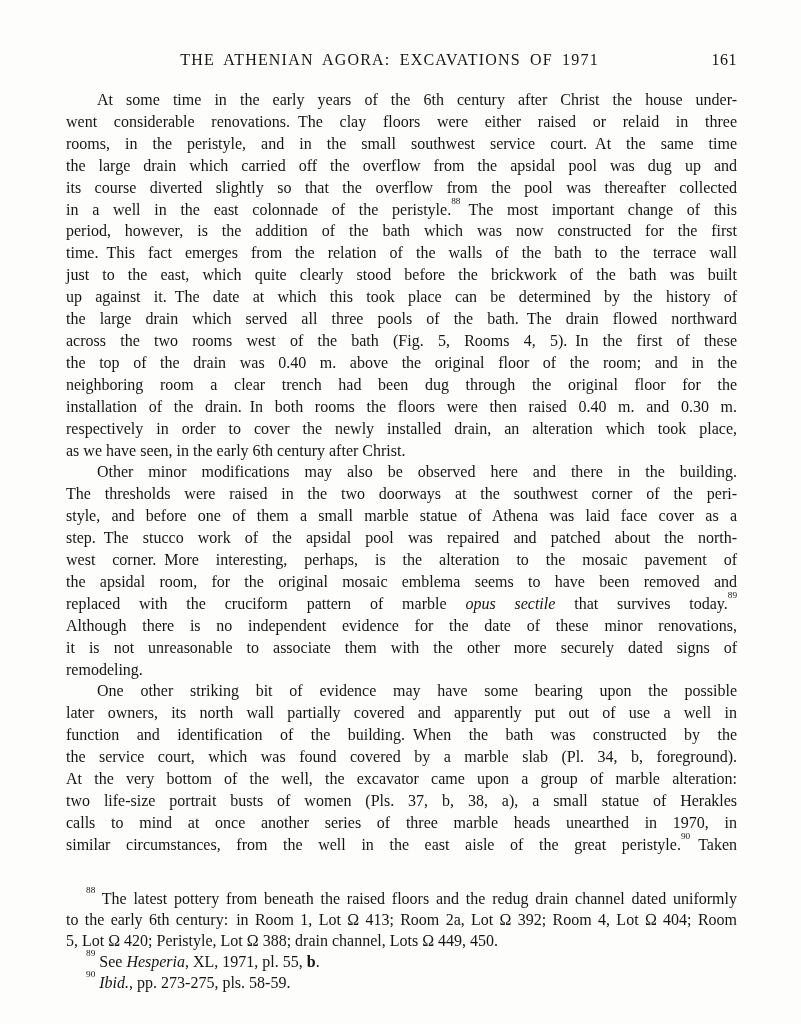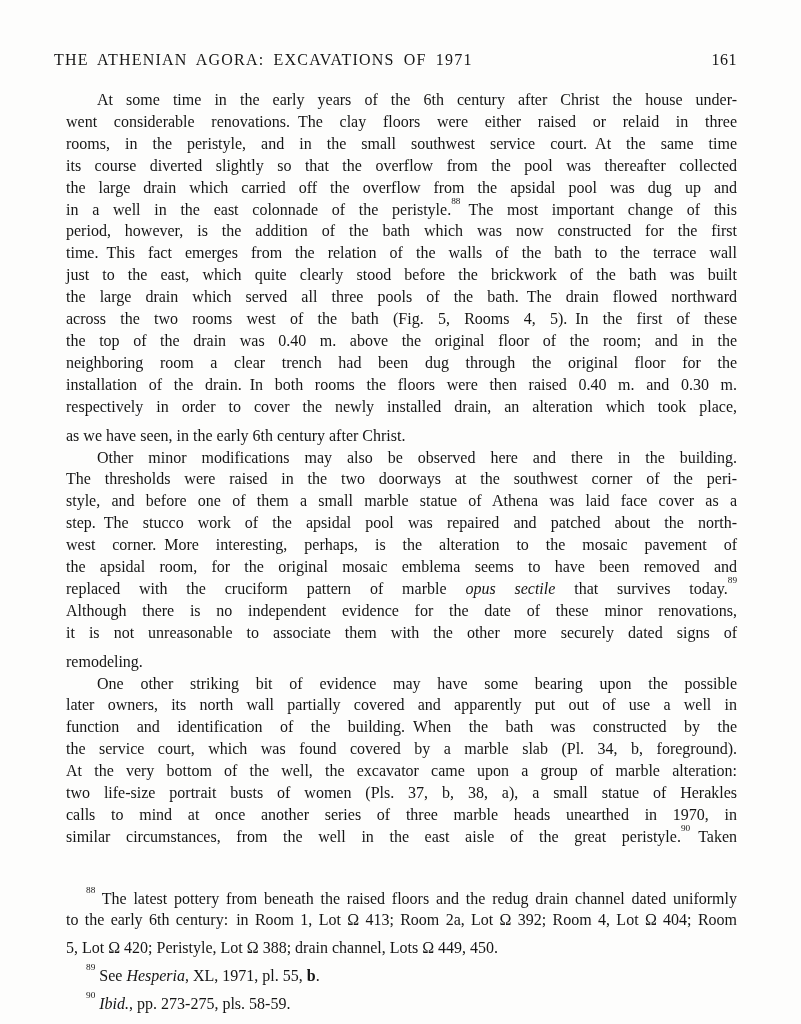--- a/index.html
+++ b/index.html
@@ -15,20 +15,21 @@
     color: #151515;
     overflow: hidden;
   }
   .running-header {
     position: absolute;
     top: 51px; left: 66px; width: 671px; height: 22px;
     font-size: 16px;
   }
   .title {
     display: block;
+    text-align: center;
     letter-spacing: 1.2px;
     word-spacing: 4px;
     position: relative;
     left: -12px;
     white-space: nowrap;
   }
   .pagenum {
     position: absolute;
     right: 0; top: 0;
     letter-spacing: 0.5px;
@@ -44,21 +45,21 @@
     position: absolute;
     top: 888px; left: 66px; width: 671px;
     font-size: 16px;
     line-height: 21px;
   }
   .tline {
     text-align: justify;
     text-align-last: justify;
     text-justify: inter-word;
   }
-  .tline.end { text-align-last: left; margin-top: 7px; }
+  .tline.end { text-align-last: left; }
   .body-text .in { text-indent: 31px; font-family: Liberation Serif, serif; }
   .footnotes .in { text-indent: 20px; }
   sup {
     font-size: 58%;
     line-height: 0;
     position: relative;
     top: -0.5em;
   }
   .it { font-style: italic; }
   .bd { font-weight: 700; }
@@ -68,26 +69,27 @@
 
 <div class="page">
   <div class="running-header">
     <span class="title">THE ATHENIAN AGORA: EXCAVATIONS OF 1971</span>
     <span class="pagenum">161</span>
   </div>
   <div class="body-text">
       <div class="tline in"><span>At some time in the early years of the 6th century after Christ the house under-</span></div>
       <div class="tline"><span>went considerable renovations. The clay floors were either raised or relaid in three</span></div>
       <div class="tline"><span>rooms, in the peristyle, and in the small southwest service court. At the same time</span></div>
+      <div class="tline"><span>the large drain which carried off the overflow from the apsidal pool was dug up and</span></div>
       <div class="tline"><span>its course diverted slightly so that the overflow from the pool was thereafter collected</span></div>
-      <div class="tline"><span>the large drain which carried off the overflow from the apsidal pool was dug up and</span></div>
       <div class="tline"><span>in a well in the east colonnade of the peristyle.</span><sup>88</sup><span> The most important change of this</span></div>
       <div class="tline"><span>period, however, is the addition of the bath which was now constructed for the first</span></div>
       <div class="tline"><span>time. This fact emerges from the relation of the walls of the bath to the terrace wall</span></div>
       <div class="tline"><span>just to the east, which quite clearly stood before the brickwork of the bath was built</span></div>
+      <div class="tline"><span>up against it. The date at which this took place can be determined by the history of</span></div>
       <div class="tline"><span>the large drain which served all three pools of the bath. The drain flowed northward</span></div>
       <div class="tline"><span>across the two rooms west of the bath (Fig. 5, Rooms 4, 5). In the first of these</span></div>
       <div class="tline"><span>the top of the drain was 0.40 m. above the original floor of the room; and in the</span></div>
       <div class="tline"><span>neighboring room a clear trench had been dug through the original floor for the</span></div>
       <div class="tline"><span>installation of the drain. In both rooms the floors were then raised 0.40 m. and 0.30 m.</span></div>
       <div class="tline"><span>respectively in order to cover the newly installed drain, an alteration which took place,</span></div>
       <div class="tline end"><span>as we have seen, in the early 6th century after Christ.</span></div>
       <div class="tline in"><span>Other minor modifications may also be observed here and there in the building.</span></div>
       <div class="tline"><span>The thresholds were raised in the two doorways at the southwest corner of the peri-</span></div>
       <div class="tline"><span>style, and before one of them a small marble statue of Athena was laid face cover as a</span></div>

